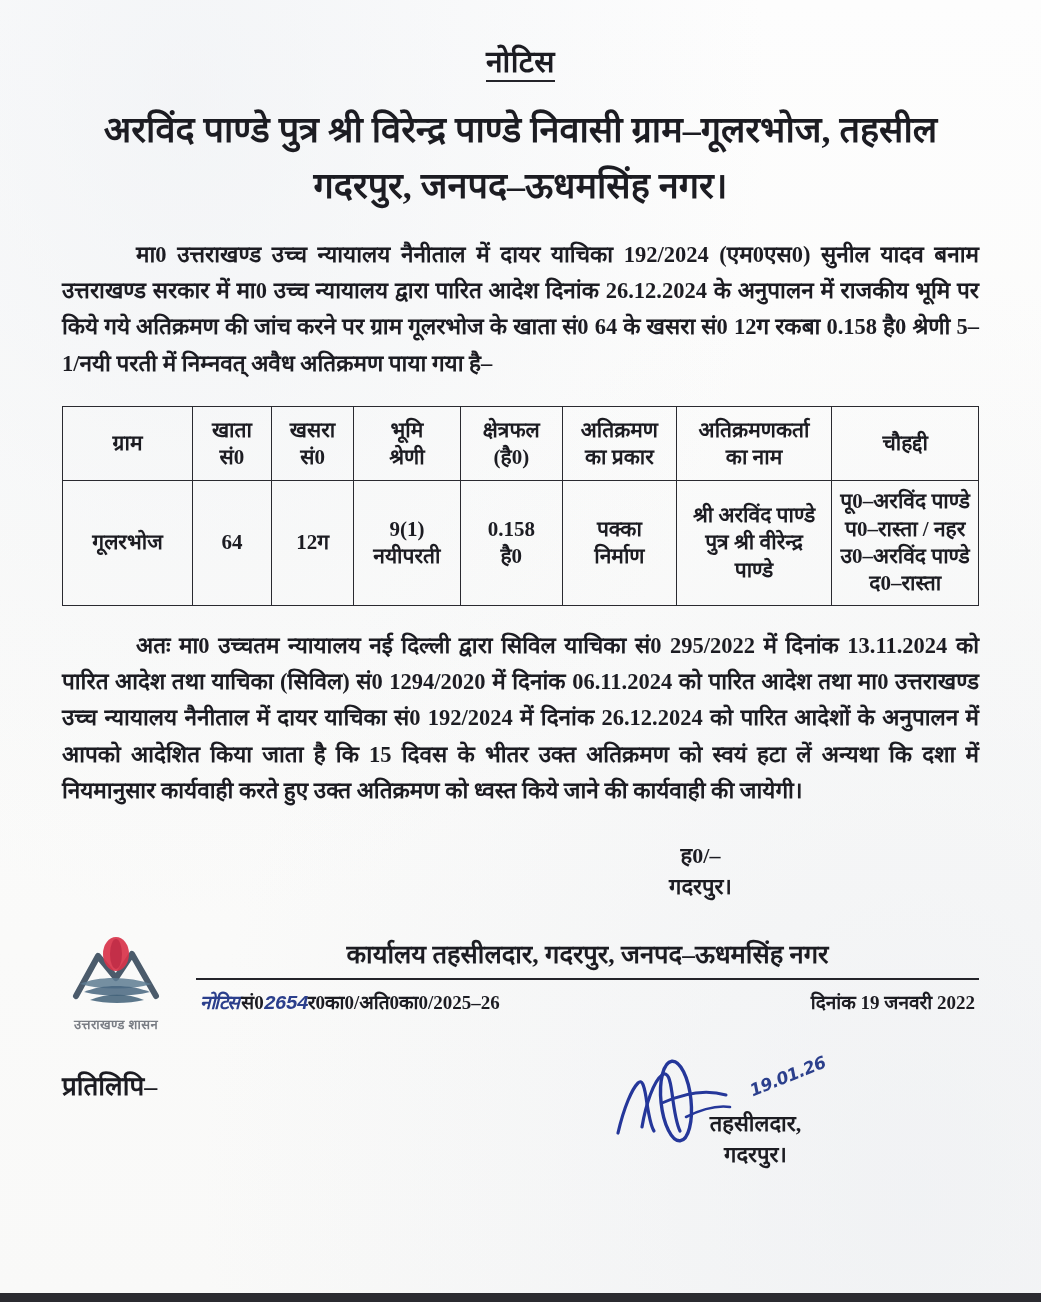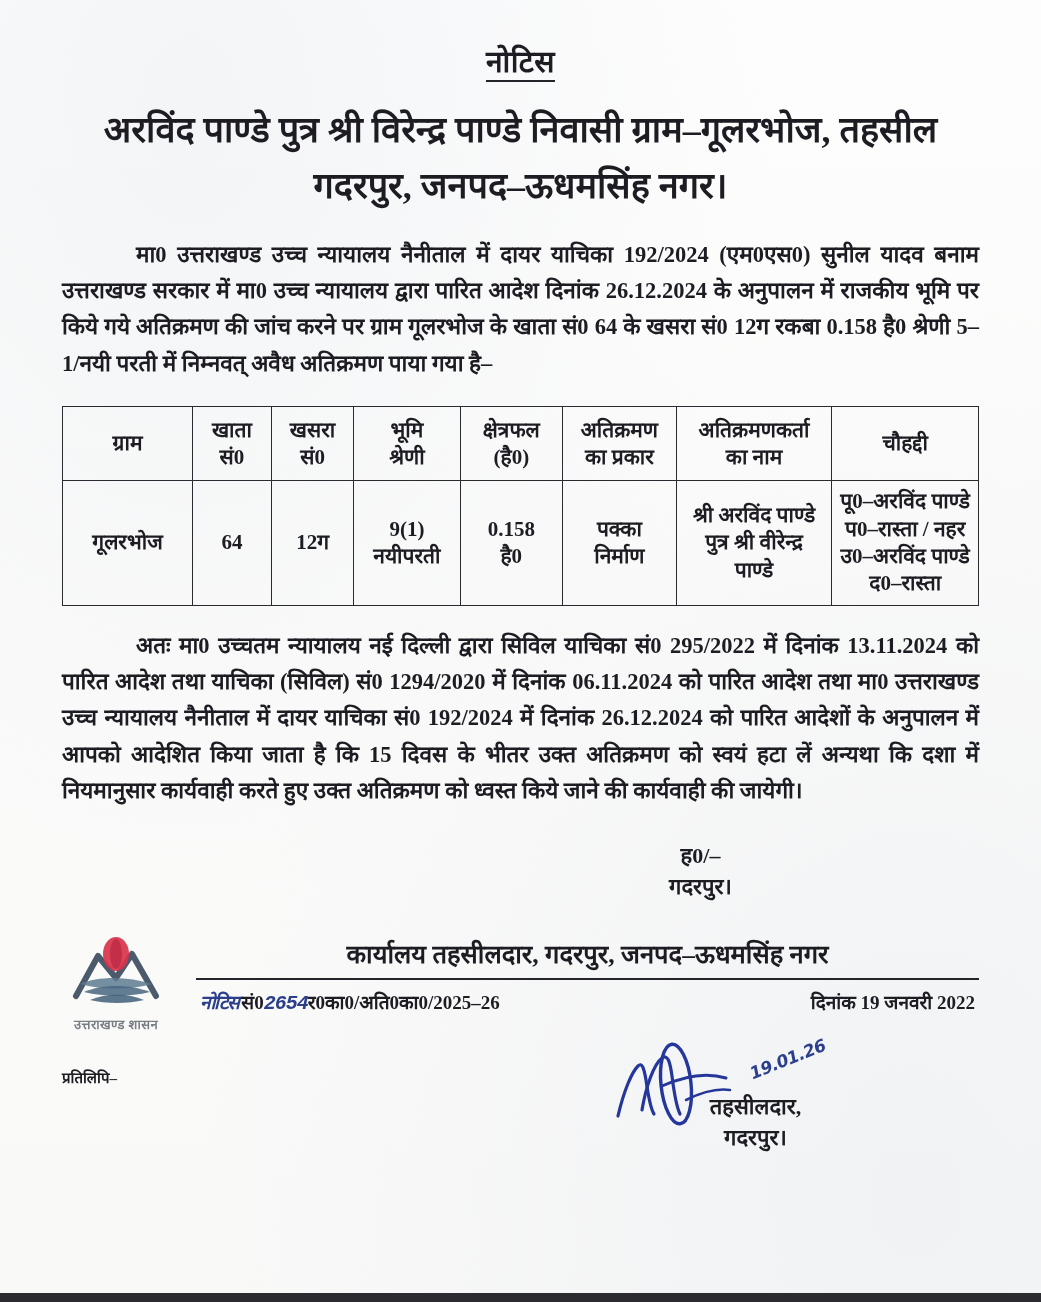--- a/index.html
+++ b/index.html
@@ -164,21 +164,21 @@
     font-style: italic;
     letter-spacing: -1.5px;
     margin-right: 3px;
   }
 
   
   .copy-sec {
     margin: 34px 0 0 0;
     display: flex;
     gap: 12px;
-    font-size: 15px;
+    font-size: 26px;
     font-weight: 600;
     line-height: 1.55;
     text-align: right;
   }
   .copy-label { flex: 0 0 auto; }
   .copy-text { flex: 1 1 auto; }
 
   .tehsildar-sign {
     position: relative;
     margin-top: 2px;

